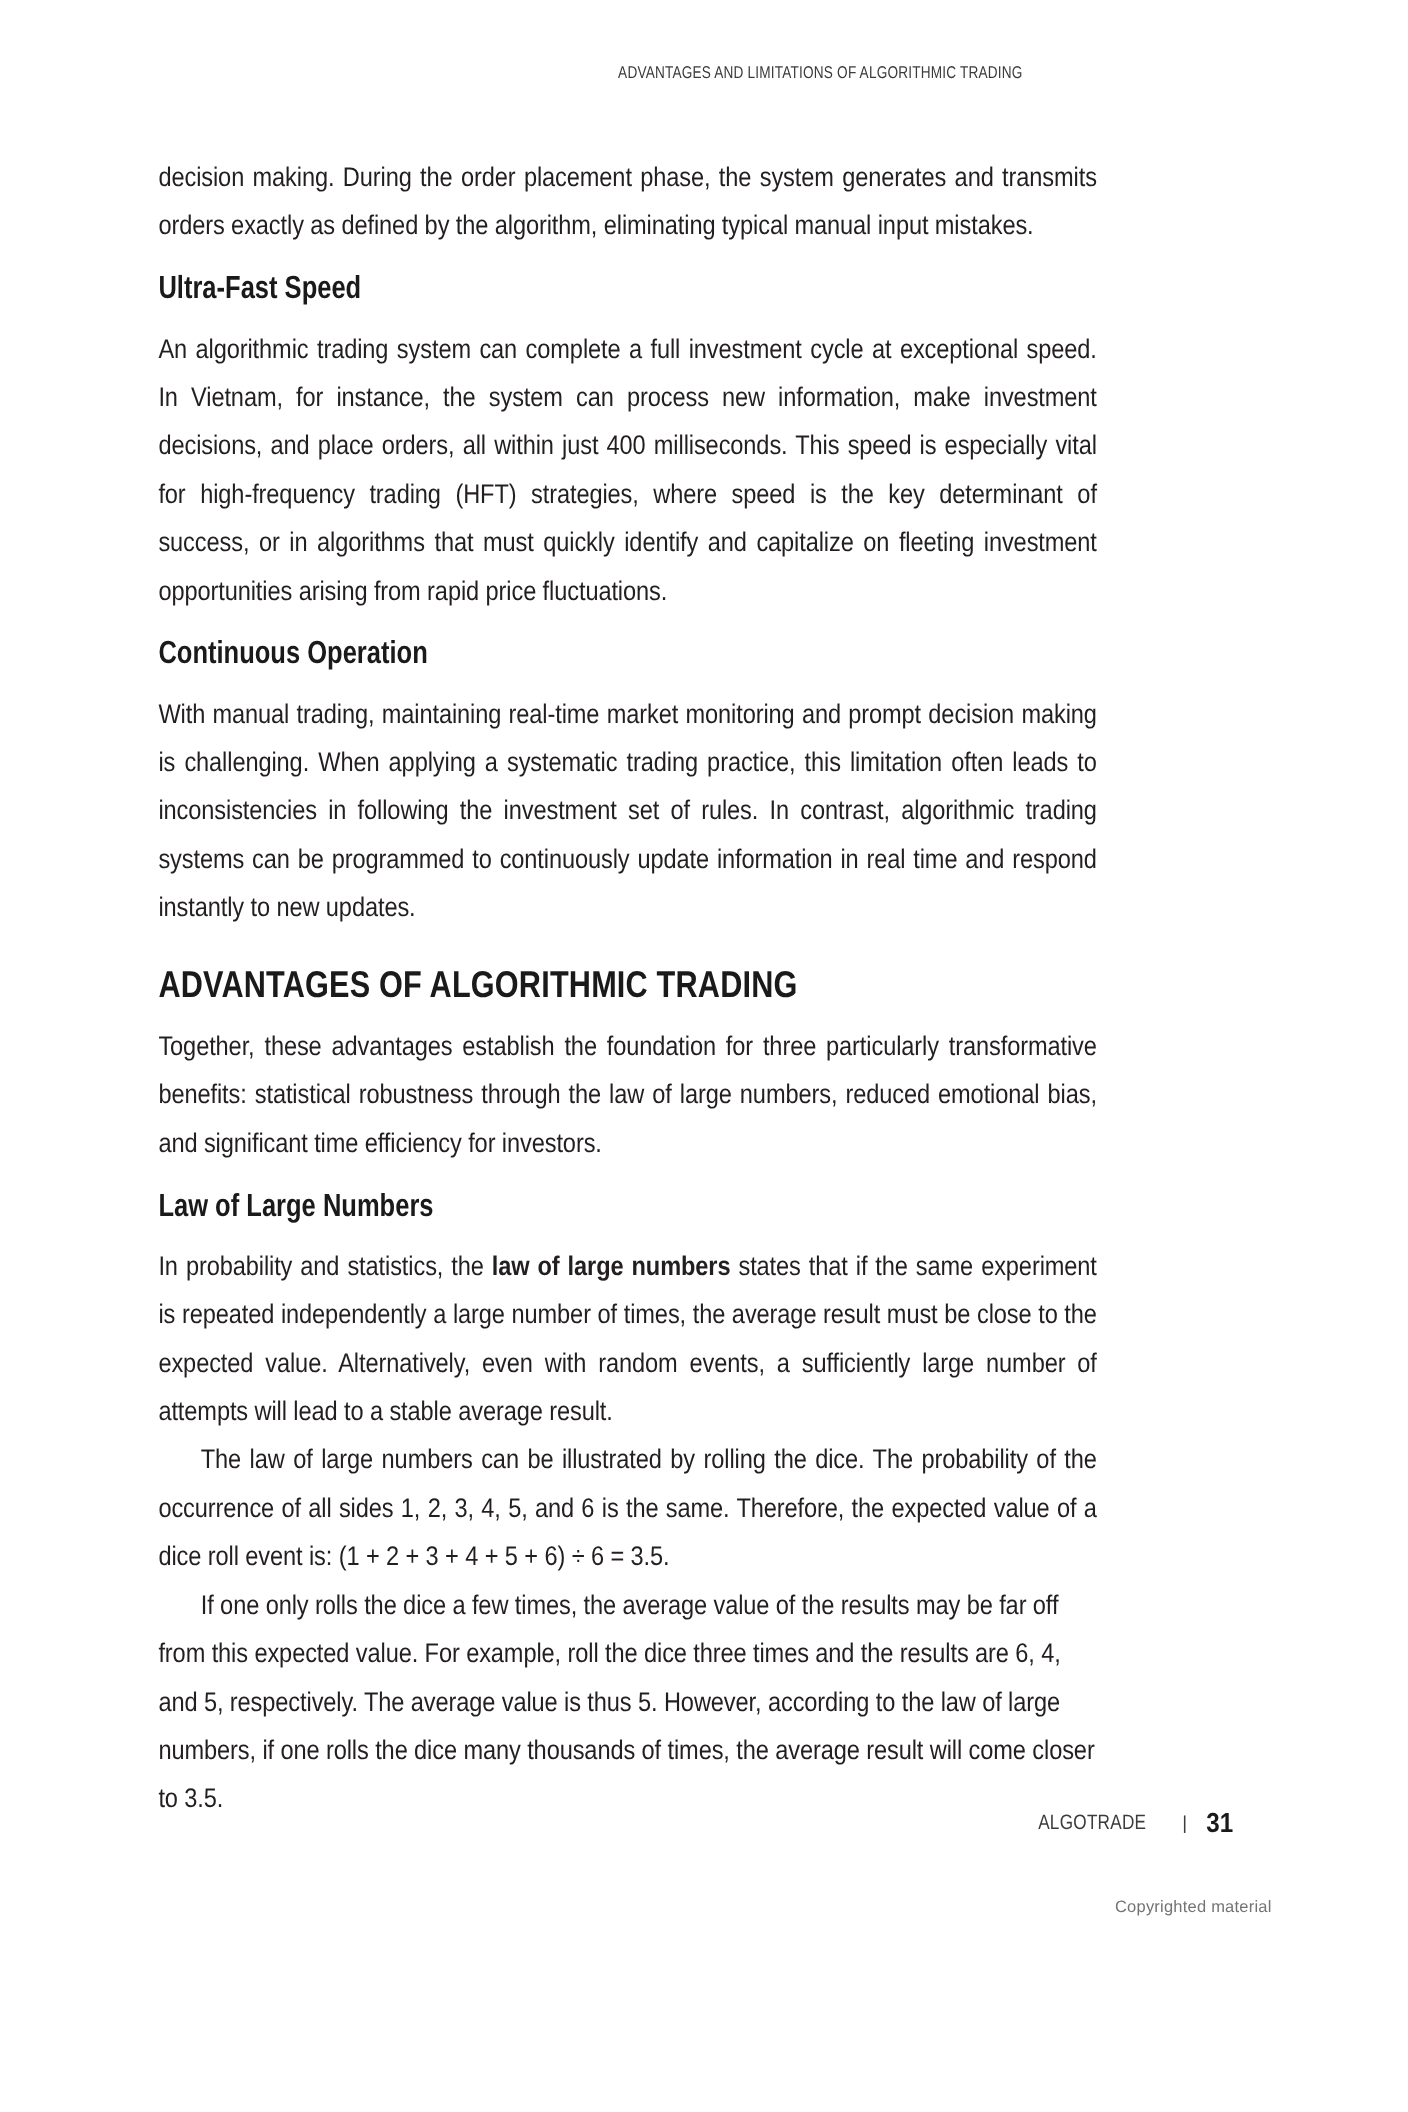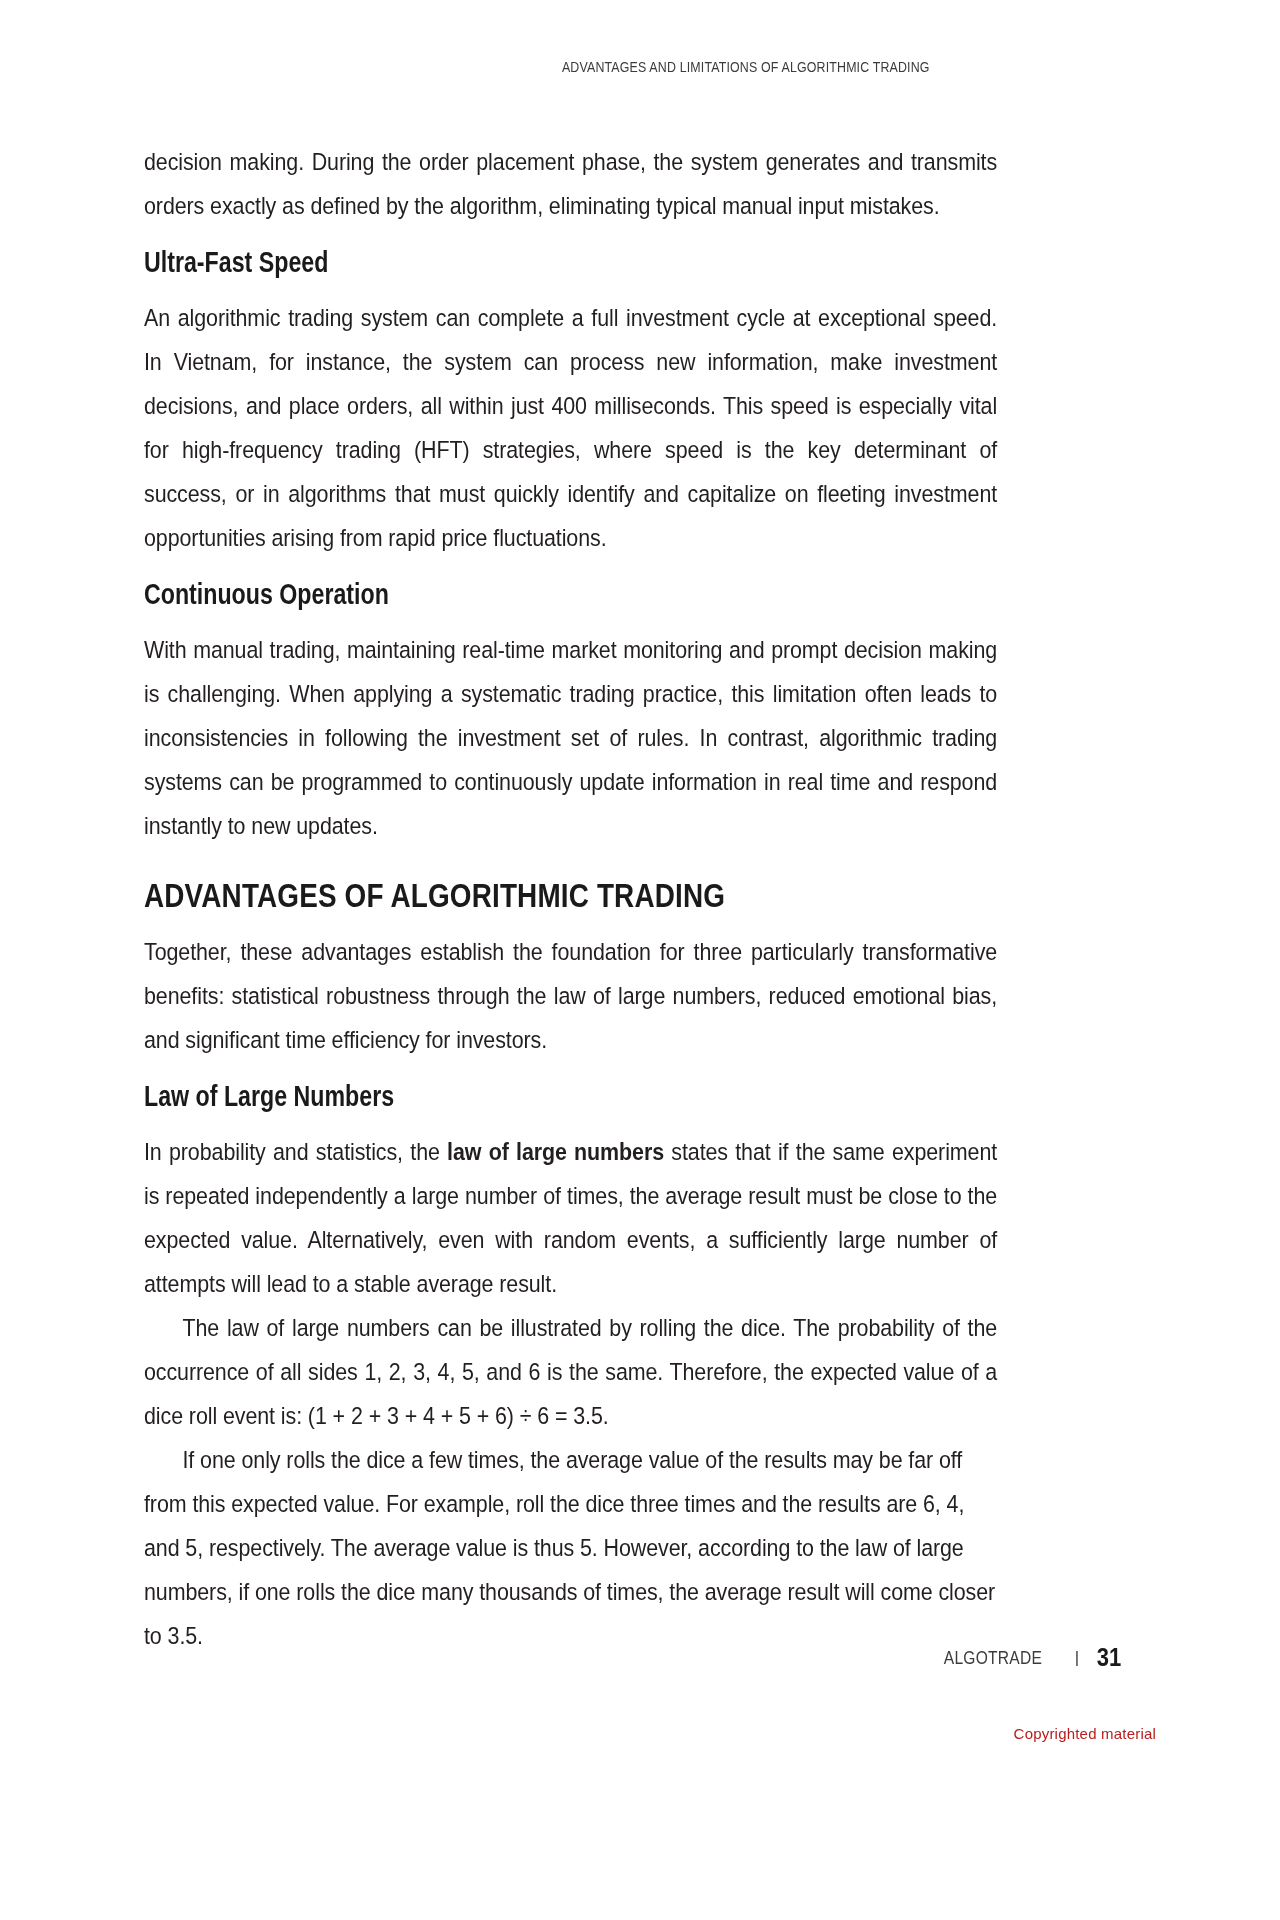--- a/index.html
+++ b/index.html
@@ -124,21 +124,21 @@
     color: #1a1a1a;
     transform: scaleX(0.88);
     transform-origin: left baseline;
   }
 
   .copyright {
     position: absolute;
     right: 124px;
     bottom: 38px;
     font-size: 15px;
-    color: #b91c1c;
+    color: #737373;
     letter-spacing: 0.2px;
     white-space: nowrap;
   }
 </style>
 </head>
 <body>
 
 <div class="page">
 
   <div class="running-head">ADVANTAGES AND LIMITATIONS OF ALGORITHMIC TRADING</div>

